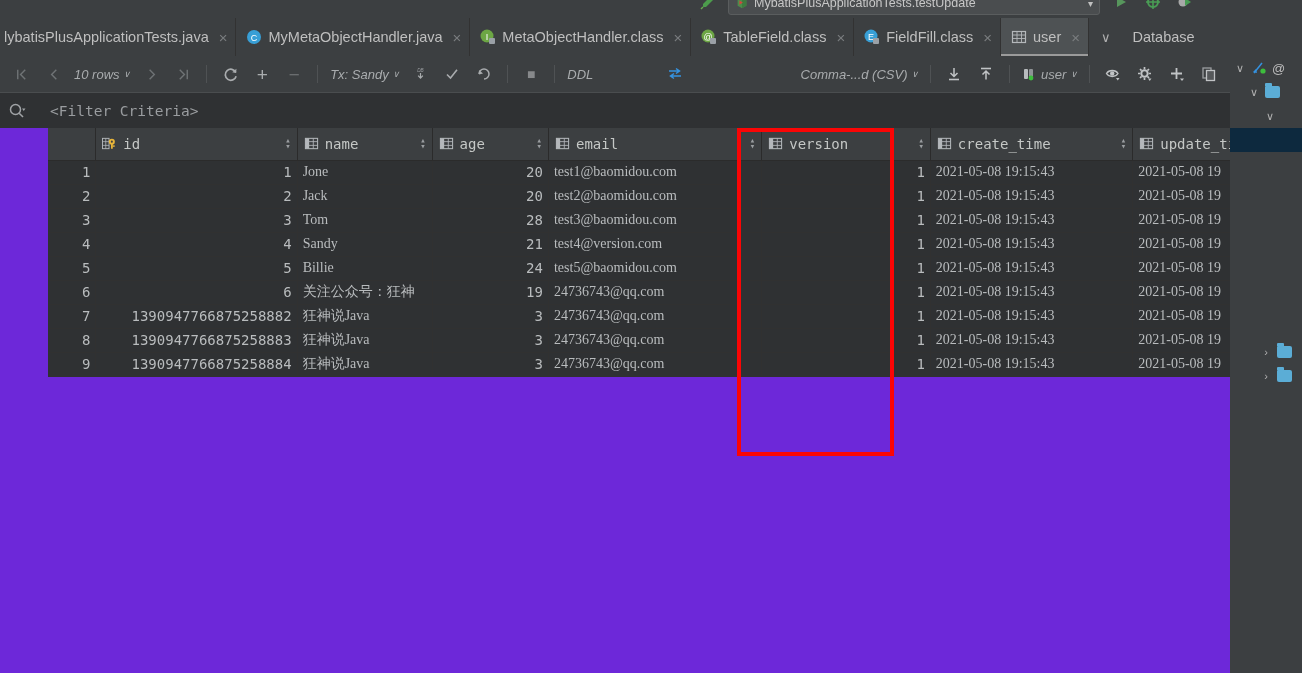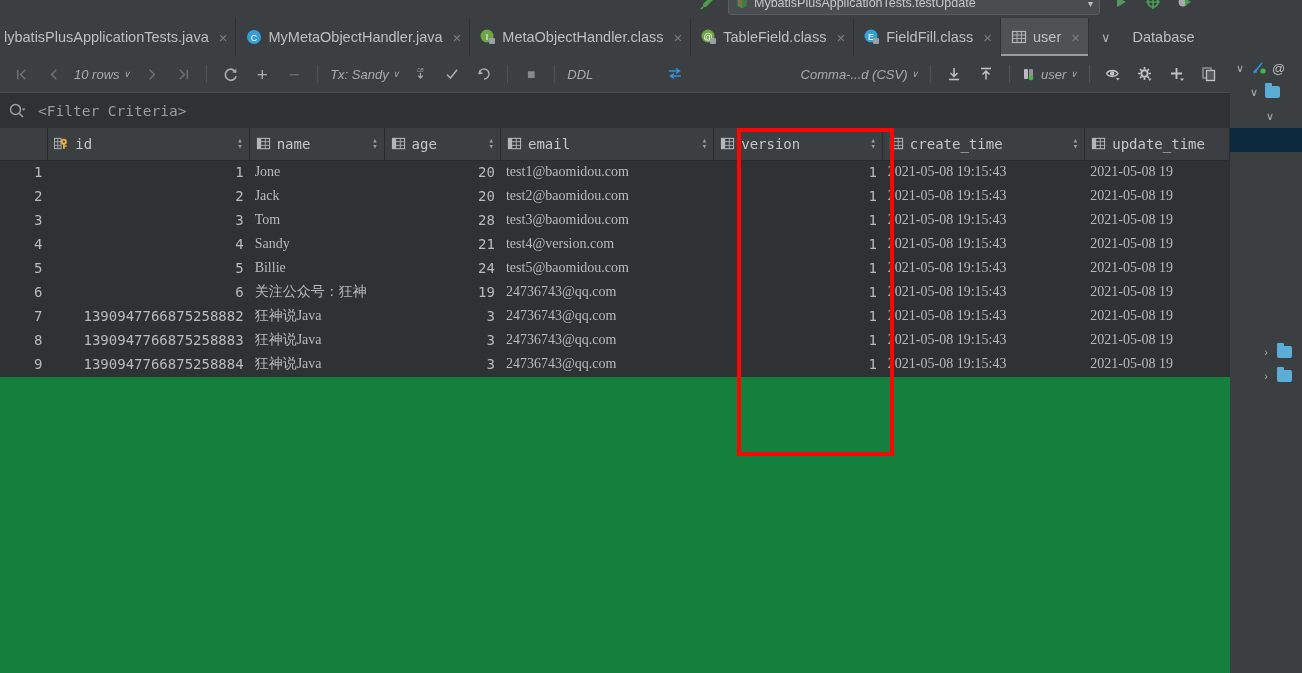--- a/index.html
+++ b/index.html
@@ -139,34 +139,35 @@
   .filterbar {
     position: absolute;
     left: 0; top: 92px;
     width: 1230px; height: 36px;
     background: #2f3133;
     border-top: 1px solid #4a4d4f;
     display: flex;
     align-items: center;
     padding-left: 8px;
     box-sizing: border-box;
-    gap: 12px;
+    gap: 24px;
   }
   .filter-text {
     font-family: "DejaVu Sans Mono", monospace;
     font-size: 14.5px;
     color: #9a9da0;
   }
   
   .gridwrap {
     position: absolute;
     left: 0; top: 128px;
     width: 1230px; height: 545px;
-    background: #15803d;
-    overflow: hidden;
+    background: #6d28d9;
+    overflow: hidden;
+    padding-left: 48px;
   }
   table.grid {
     border-collapse: collapse;
     table-layout: fixed;
     width: 1230px;
     font-family: "DejaVu Sans Mono", monospace;
     font-size: 14px;
   }
   table.grid thead th {
     background: #3c3f41;

